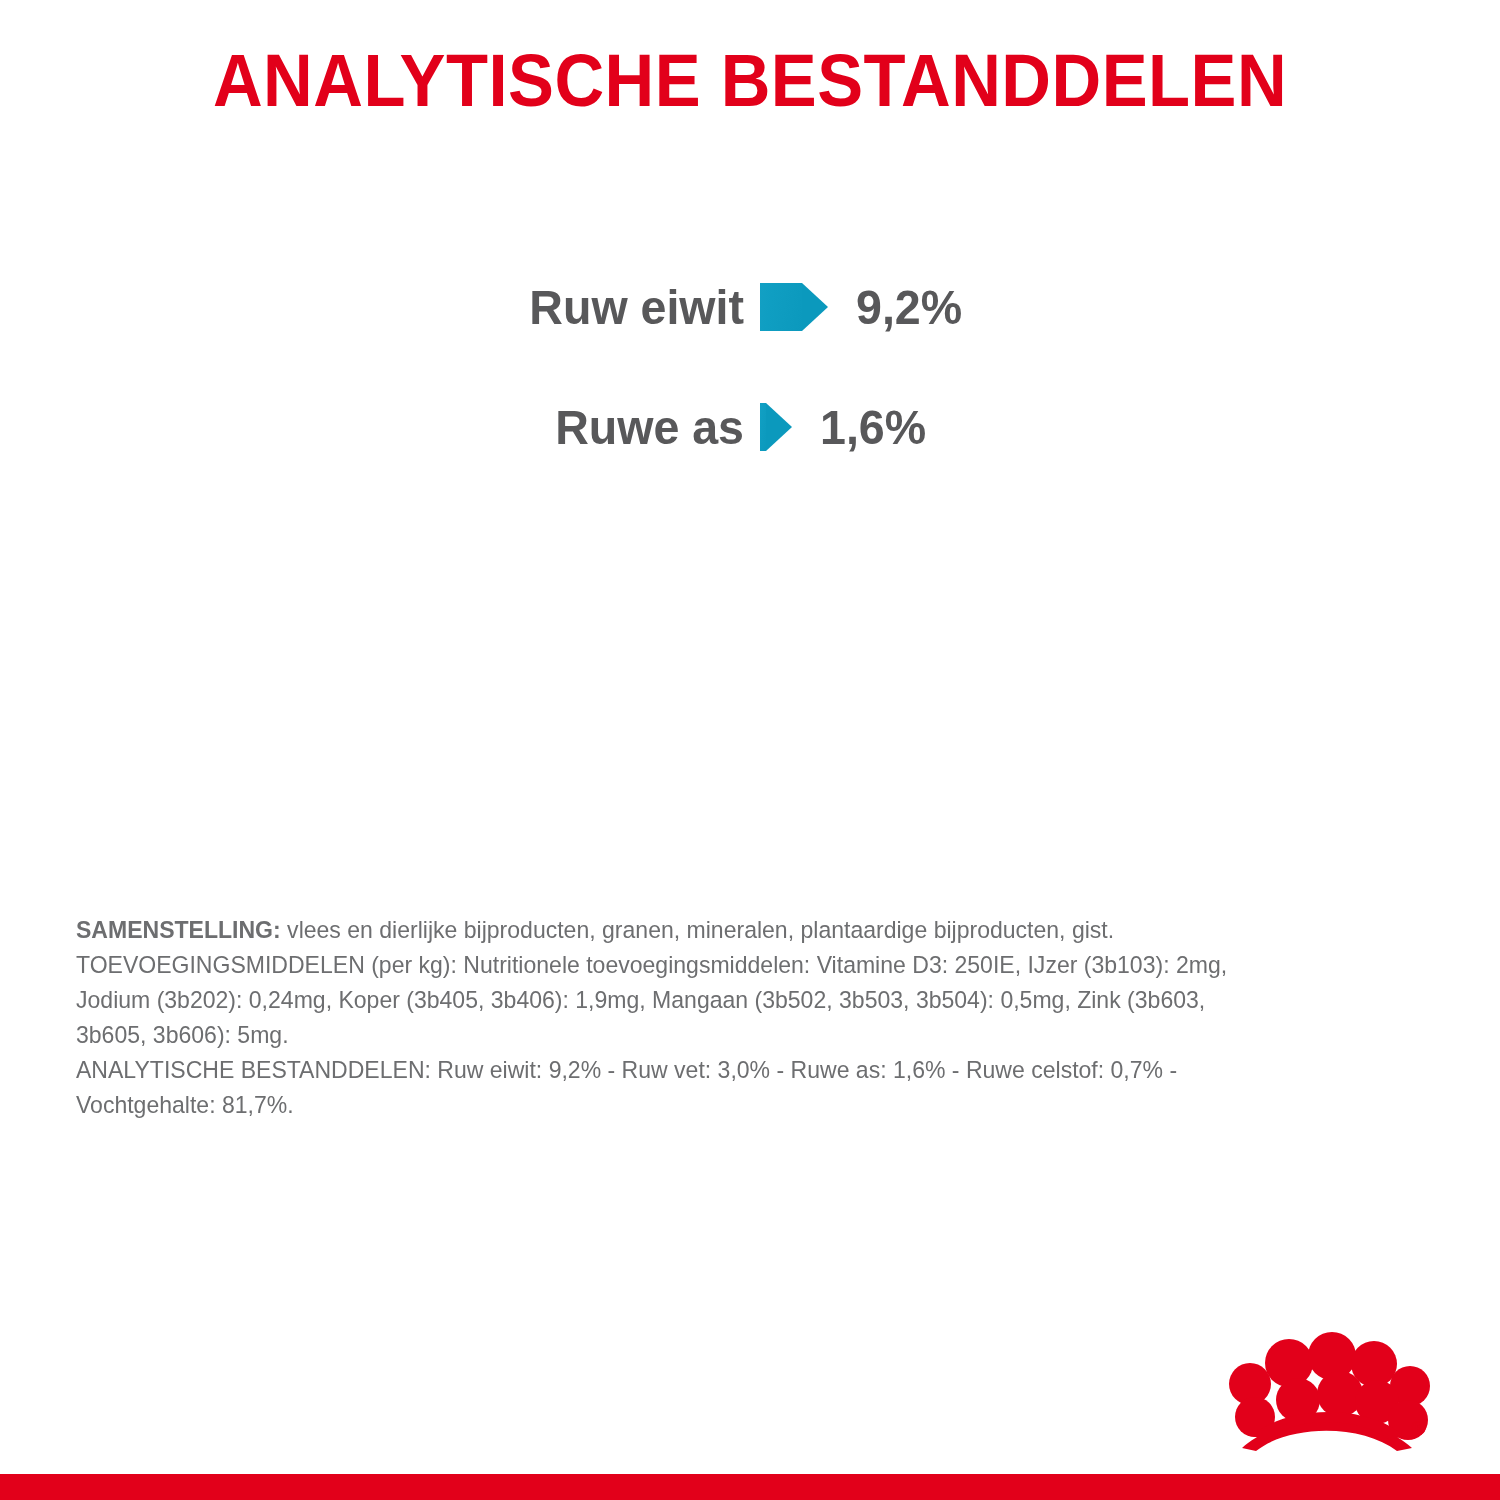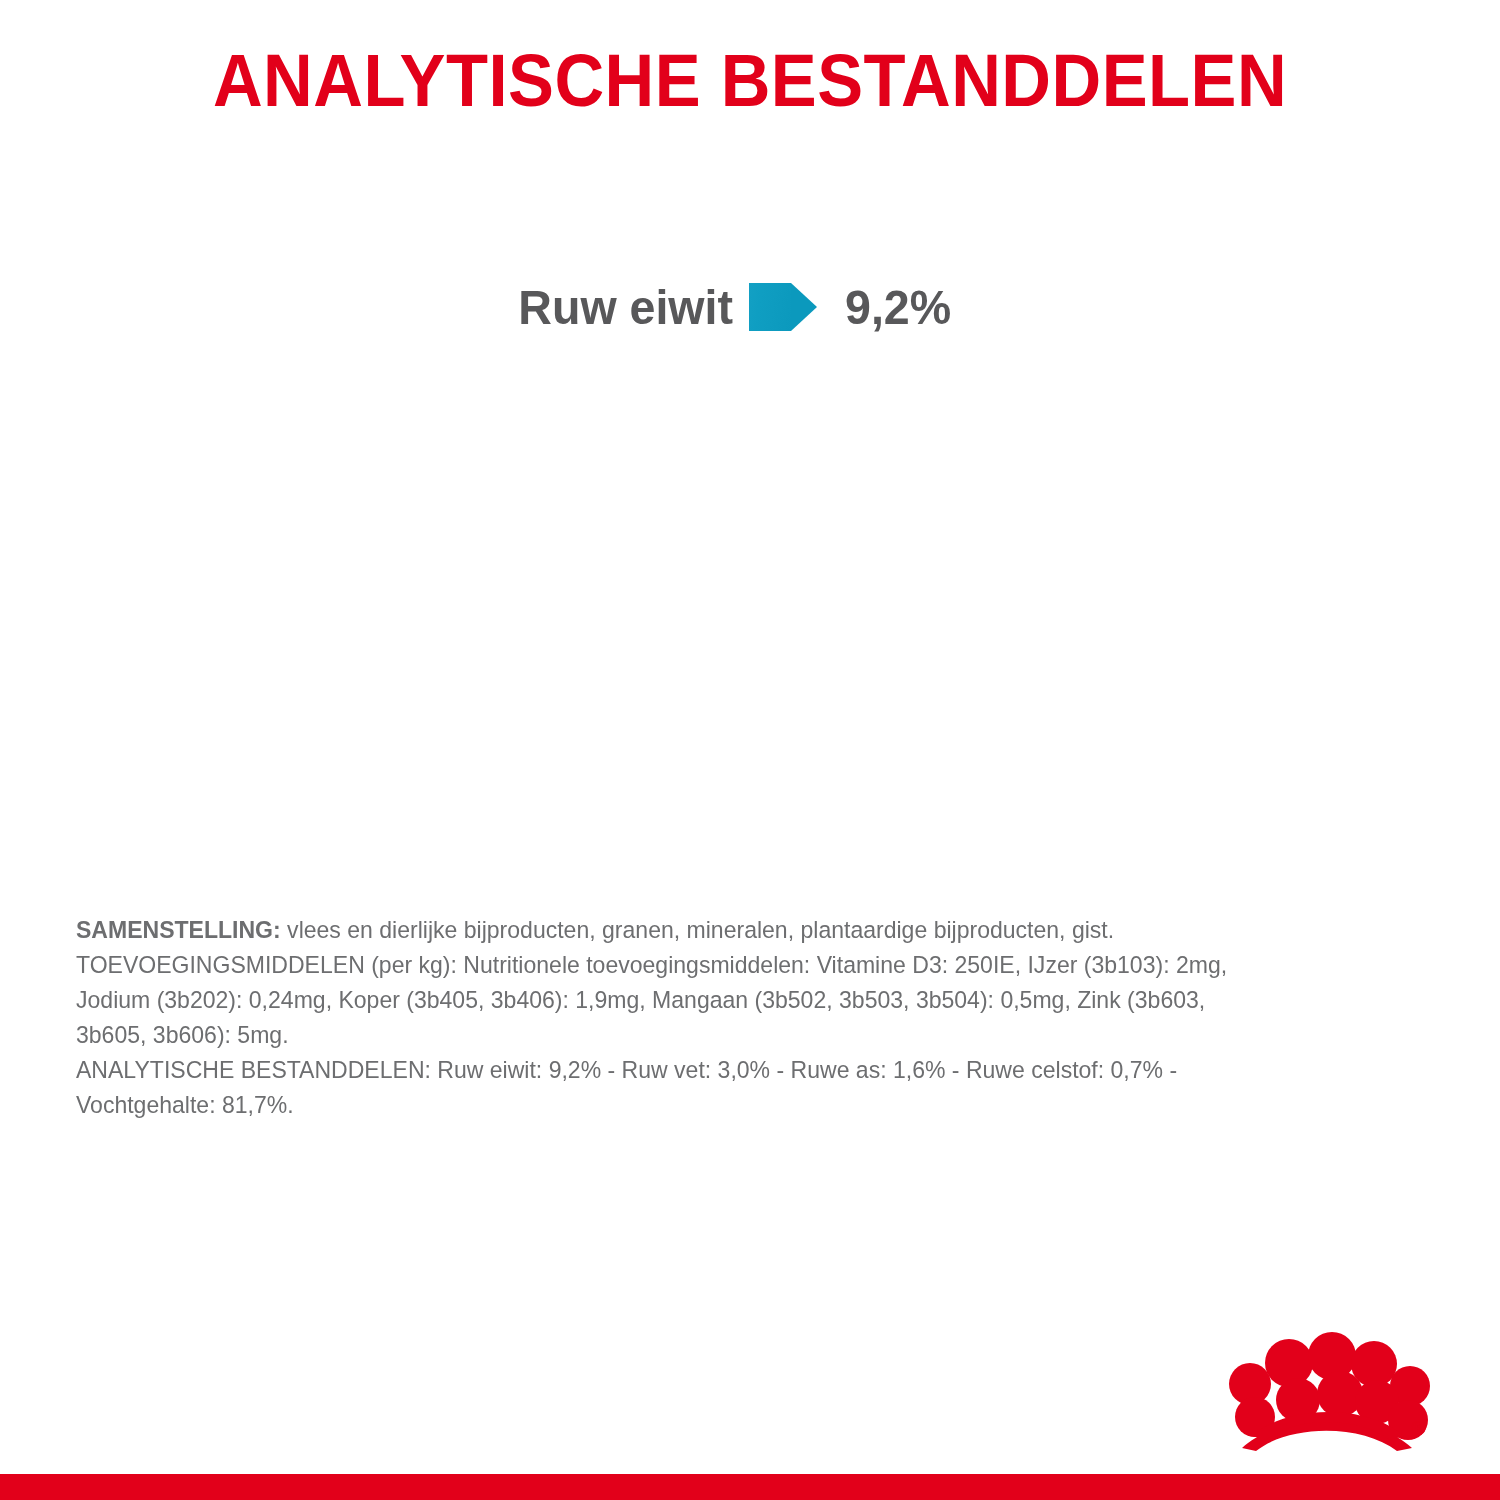--- a/index.html
+++ b/index.html
@@ -31,21 +31,21 @@
     line-height: 1;
     transform: scaleX(0.93);
     transform-origin: center top;
     white-space: nowrap;
   }
 
   
   .nutrients {
     position: absolute;
     top: 272px;
-    left: 1px;
+    left: 12px;
     width: 1484px;
   }
   .nutrient-row {
     position: relative;
     height: 120px;
   }
   .n-label {
     position: absolute;
     left: 0;
     width: 732px;
@@ -154,20 +154,27 @@
 
   <div class="nutrient-row">
     <div class="n-label">Ruw eiwit</div>
     <div class="n-bar-track">
       <div class="n-bar" id="bar0" style="width: 42px;"></div>
     </div>
     <div class="n-value" id="val0" style="left: 844px;">9,2%</div>
   </div>
 
 
+  <div class="nutrient-row">
+    <div class="n-label">Ruwe as</div>
+    <div class="n-bar-track">
+      <div class="n-bar" id="bar2" style="width: 6px;"></div>
+    </div>
+    <div class="n-value" id="val2" style="left: 808px;">1,6%</div>
+  </div>
 
 
 </div>
 
 <div class="composition">
   <div class="comp-line"><b>SAMENSTELLING:</b><span> vlees en dierlijke bijproducten, granen, mineralen, plantaardige bijproducten, gist.</span></div>
   <div class="comp-line">TOEVOEGINGSMIDDELEN (per kg): Nutritionele toevoegingsmiddelen: Vitamine D3: 250IE, IJzer (3b103): 2mg,</div>
   <div class="comp-line">Jodium (3b202): 0,24mg, Koper (3b405, 3b406): 1,9mg, Mangaan (3b502, 3b503, 3b504): 0,5mg, Zink (3b603,</div>
   <div class="comp-line">3b605, 3b606): 5mg.</div>
   <div class="comp-line">ANALYTISCHE BESTANDDELEN: Ruw eiwit: 9,2% - Ruw vet: 3,0% - Ruwe as: 1,6% - Ruwe celstof: 0,7% -</div>

